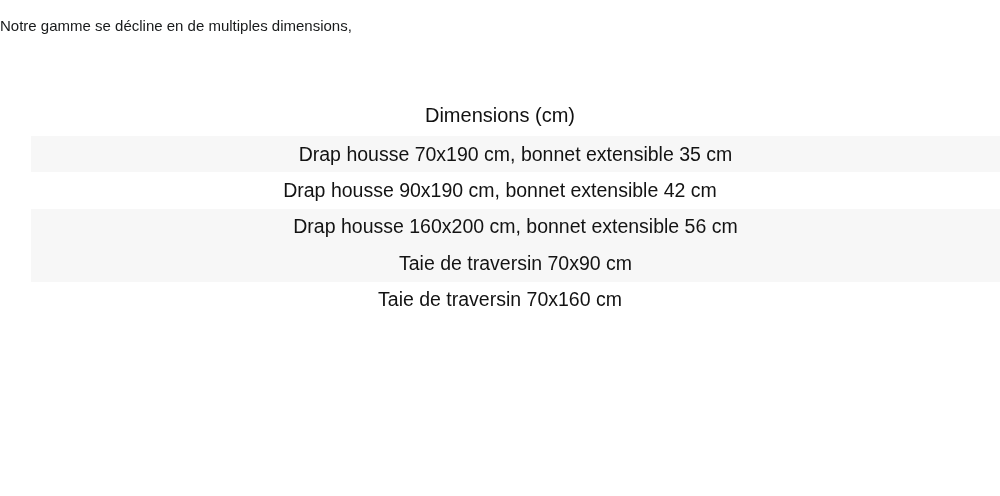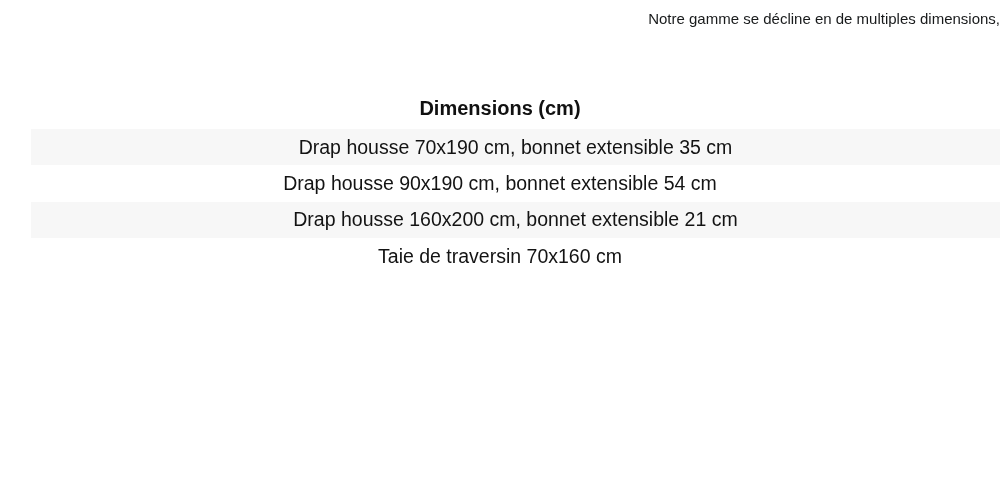--- a/index.html
+++ b/index.html
@@ -8,32 +8,32 @@
   }
   body {
     width: 1000px;
     height: 496px;
     overflow: hidden;
     background: #ffffff;
     font-family: "Liberation Sans", "DejaVu Sans", sans-serif;
     color: #131313;
   }
   .intro {
-    padding-top: 9px;
-    text-align: right;
+    padding-top: 16px;
+    text-align: left;
     font-size: 15px;
     line-height: 19px;
     color: #181a1b;
   }
   .dimensions-heading {
     margin-top: 67px;
     text-align: center;
     font-size: 20px;
     line-height: 26px;
-    font-weight: 700;
+    font-weight: 400;
     color: #111111;
   }
   .dimensions-table {
     margin-top: 8px;
   }
   .dim-row {
     height: 36.4px;
     display: flex;
     align-items: center;
     justify-content: center;
@@ -50,16 +50,17 @@
 <body>
 
 <div class="intro">
   <div>Notre gamme se décline en de multiples dimensions,</div>
 </div>
 
 <div class="dimensions-heading">Dimensions (cm)</div>
 
 <div class="dimensions-table" id="rows">
     <div class="dim-row alt">Drap housse 70x190 cm, bonnet extensible 35 cm</div>
-    <div class="dim-row">Drap housse 90x190 cm, bonnet extensible 54 cm</div>
-    <div class="dim-row alt">Drap housse 160x200 cm, bonnet extensible 21 cm</div>
+    <div class="dim-row">Drap housse 90x190 cm, bonnet extensible 42 cm</div>
+    <div class="dim-row alt">Drap housse 160x200 cm, bonnet extensible 56 cm</div>
+    <div class="dim-row alt">Taie de traversin 70x90 cm</div>
     <div class="dim-row">Taie de traversin 70x160 cm</div>
   </div>
 
 </body></html>

